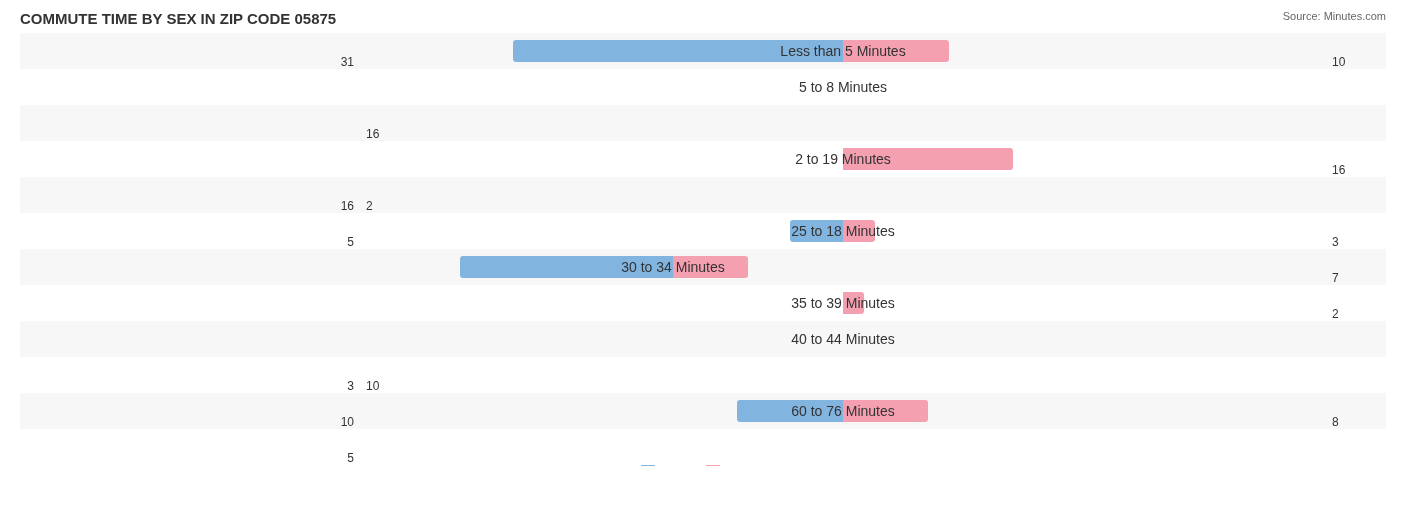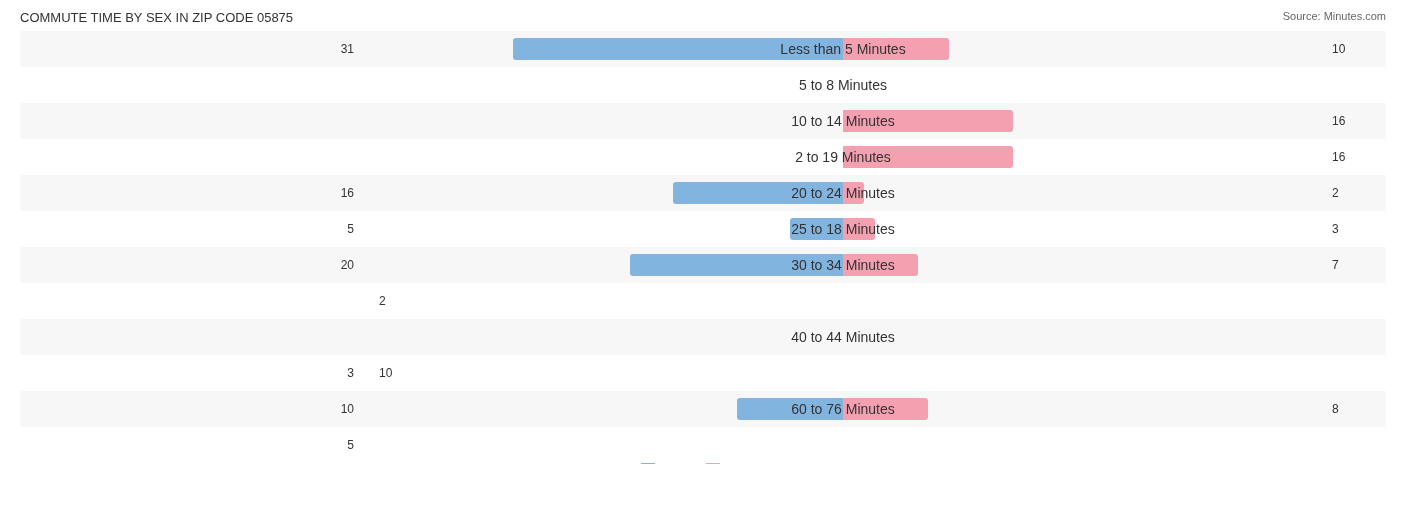--- a/index.html
+++ b/index.html
@@ -11,44 +11,43 @@
       overflow: hidden;
       position: relative;
     }
     .chart-container {
       width: 1406px;
       height: 523px;
       padding: 10px 20px 40px 20px;
       position: relative;
     }
     .title {
-      font-size: 13px;
-      font-weight: normal;
+      font-size: 15px;
+      font-weight: bold;
       text-transform: uppercase;
       color: #333;
       margin-bottom: 6px;
     }
     .source {
       position: absolute;
       top: 10px;
       right: 20px;
       font-size: 11px;
       color: #666;
     }
     .chart-area {
       position: relative;
       width: 100%;
       height: calc(100% - 60px);
     }
     .row {
       display: flex;
-      align-items: center;
+      align-items: flex-end;
       height: 36px;
       position: relative;
-      gap: 13px;
     }
     .row:nth-child(odd) {
       background: #f7f7f7;
     }
     .row:nth-child(even) {
       background: #fff;
     }
     .left-val {
       width: 340px;
       text-align: right;
@@ -166,85 +165,75 @@
       </div>
       <div class="label">5 to 8 Minutes</div>
       <div class="bar-right-wrap" style="width:330px;">
         <div class="bar-pink" style="width:0px;"></div>
       </div>
     </div>
     <div class="right-val"></div>
   </div>
       <div class="row">
     <div class="left-val"></div>
-    <div class="bars-center">
-      <div class="bar-left-wrap" style="width:330px;">
-        <div class="bar-blue" style="width:0px;"></div>
-      </div>
-      <div class="label">10 to 14 Minutes</div>
+    <div class="right-val">16</div>
+  </div>
+      <div class="row">
+    <div class="left-val"></div>
+    <div class="bars-center">
+      <div class="bar-left-wrap" style="width:330px;">
+        <div class="bar-blue" style="width:0px;"></div>
+      </div>
+      <div class="label">2 to 19 Minutes</div>
       <div class="bar-right-wrap" style="width:330px;">
         <div class="bar-pink" style="width:170px;"></div>
       </div>
     </div>
     <div class="right-val">16</div>
   </div>
       <div class="row">
-    <div class="left-val"></div>
-    <div class="bars-center">
-      <div class="bar-left-wrap" style="width:330px;">
-        <div class="bar-blue" style="width:0px;"></div>
-      </div>
-      <div class="label">2 to 19 Minutes</div>
-      <div class="bar-right-wrap" style="width:330px;">
-        <div class="bar-pink" style="width:170px;"></div>
-      </div>
-    </div>
-    <div class="right-val">16</div>
-  </div>
-      <div class="row">
     <div class="left-val">16</div>
-    <div class="bars-center">
-      <div class="bar-left-wrap" style="width:330px;">
-        <div class="bar-blue" style="width:170px;"></div>
-      </div>
-      <div class="label">20 to 24 Minutes</div>
+    <div class="right-val">2</div>
+  </div>
+      <div class="row">
+    <div class="left-val">5</div>
+    <div class="bars-center">
+      <div class="bar-left-wrap" style="width:330px;">
+        <div class="bar-blue" style="width:53px;"></div>
+      </div>
+      <div class="label">25 to 18 Minutes</div>
+      <div class="bar-right-wrap" style="width:330px;">
+        <div class="bar-pink" style="width:32px;"></div>
+      </div>
+    </div>
+    <div class="right-val">3</div>
+  </div>
+      <div class="row">
+    <div class="bars-center">
+      <div class="bar-left-wrap" style="width:330px;">
+        <div class="bar-blue" style="width:213px;"></div>
+      </div>
+      <div class="label">30 to 34 Minutes</div>
+      <div class="bar-right-wrap" style="width:330px;">
+        <div class="bar-pink" style="width:75px;"></div>
+      </div>
+    </div>
+    <div class="right-val">7</div>
+  </div>
+      <div class="row">
+    <div class="left-val"></div>
+    <div class="bars-center">
+      <div class="bar-left-wrap" style="width:330px;">
+        <div class="bar-blue" style="width:0px;"></div>
+      </div>
+      <div class="label">35 to 39 Minutes</div>
       <div class="bar-right-wrap" style="width:330px;">
         <div class="bar-pink" style="width:21px;"></div>
       </div>
     </div>
-    <div class="right-val">2</div>
-  </div>
-      <div class="row">
-    <div class="left-val">5</div>
-    <div class="bars-center">
-      <div class="bar-left-wrap" style="width:330px;">
-        <div class="bar-blue" style="width:53px;"></div>
-      </div>
-      <div class="label">25 to 18 Minutes</div>
-      <div class="bar-right-wrap" style="width:330px;">
-        <div class="bar-pink" style="width:32px;"></div>
-      </div>
-    </div>
-    <div class="right-val">3</div>
-  </div>
-      <div class="row">
-    <div class="left-val">20</div>
-    <div class="bars-center">
-      <div class="bar-left-wrap" style="width:330px;">
-        <div class="bar-blue" style="width:213px;"></div>
-      </div>
-      <div class="label">30 to 34 Minutes</div>
-      <div class="bar-right-wrap" style="width:330px;">
-        <div class="bar-pink" style="width:75px;"></div>
-      </div>
-    </div>
-    <div class="right-val">7</div>
-  </div>
-      <div class="row">
-    <div class="left-val"></div>
     <div class="right-val">2</div>
   </div>
       <div class="row">
     <div class="left-val"></div>
     <div class="bars-center">
       <div class="bar-left-wrap" style="width:330px;">
         <div class="bar-blue" style="width:0px;"></div>
       </div>
       <div class="label">40 to 44 Minutes</div>
       <div class="bar-right-wrap" style="width:330px;">

